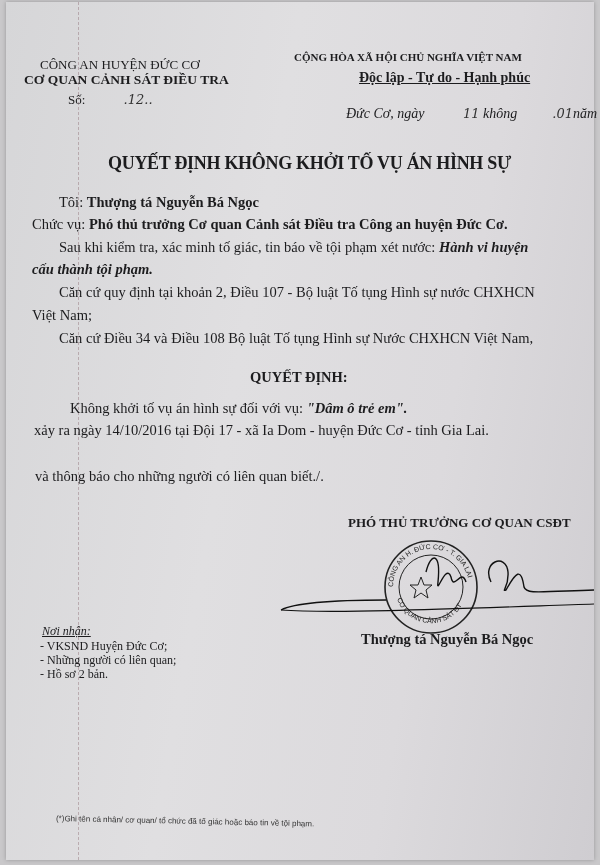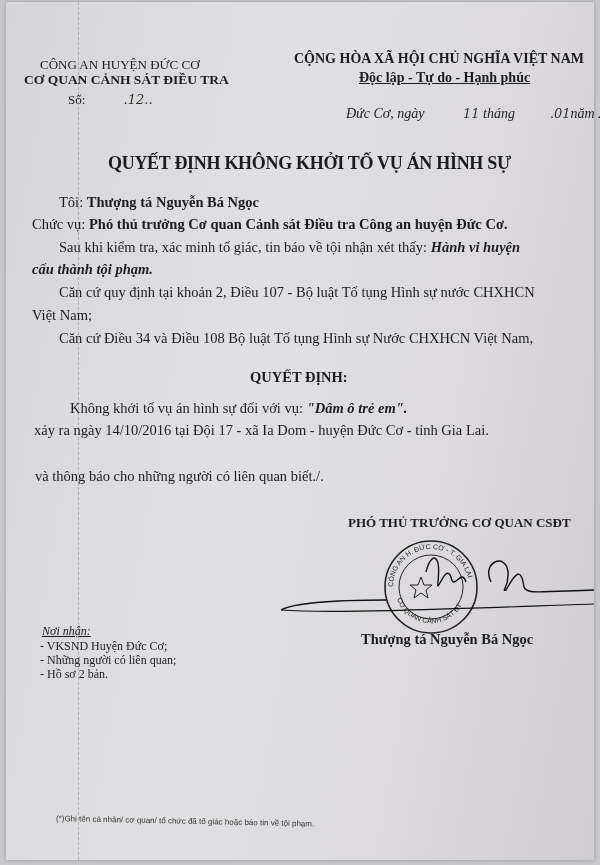--- a/index.html
+++ b/index.html
@@ -15,21 +15,21 @@
     box-shadow: 0 0 4px rgba(0,0,0,0.25);
   }
   .punch-line {
     position: absolute; left: 72px; top: 0; height: 858px; width: 0;
     border-left: 1px dashed rgba(120,80,90,0.35);
   }
   .abs { position: absolute; white-space: nowrap; }
   .form-code { font-family: "Liberation Sans", sans-serif; font-size: 7.5px; font-weight: bold; text-align: center; line-height: 9px; color: #333; }
   .agency1 { font-size: 13px; }
   .agency2 { font-size: 13.5px; font-weight: bold; }
-  .nation { font-size: 14px; font-weight: bold; }
+  .nation { font-size: 11px; font-weight: bold; }
   .motto { font-size: 14px; font-weight: bold; text-decoration: underline; }
   .place-date { font-size: 14px; font-style: italic; }
   .handwritten { font-family: "DejaVu Serif", serif; font-style: italic; font-size: 13px; color: #333; margin-left: 35px; }
   .title { font-size: 18px; font-weight: bold; letter-spacing: -0.3px; }
   .body-text { font-size: 14.5px; }
   .b { font-weight: bold; }
   .bi { font-weight: bold; font-style: italic; }
   .sig-title { font-size: 13px; font-weight: bold; }
   .sig-name { font-size: 14.5px; font-weight: bold; }
   .recip-head { font-size: 12px; font-style: italic; text-decoration: underline; }
@@ -49,35 +49,35 @@
   <div class="abs agency1" style="left:62px; top:90px;">
     <span>Số:</span>
     <span class="handwritten">.12..</span>
   </div>
 
   <div class="abs nation" style="left:288px; top:49px;">CỘNG HÒA XÃ HỘI CHỦ NGHĨA VIỆT NAM</div>
   <div class="abs motto" style="left:353px; top:68px;">Độc lập - Tự do - Hạnh phúc</div>
   <div class="abs place-date" style="left:340px; top:104px;">
     <span>Đức Cơ, ngày</span>
     <span class="handwritten">11</span>
-    <span>tháng</span><span class="handwritten">.01</span><span>năm 2017</span>
+    <span>không</span><span class="handwritten">.01</span><span>năm 2017</span>
   </div>
 
   <div class="abs title" style="left:102px; top:151px;">QUYẾT ĐỊNH KHÔNG KHỞI TỐ VỤ ÁN HÌNH SỰ</div>
 
   <div class="abs body-text" style="left:53px; top:192px;">
     <span>Tôi:</span>
     <span class="b">Thượng tá  Nguyễn Bá Ngọc</span>
   </div>
   <div class="abs body-text" style="left:26px; top:214px;">
     <span>Chức vụ:</span>
     <span class="b">Phó thủ trưởng Cơ quan Cảnh sát Điều tra Công an huyện Đức Cơ.</span>
   </div>
   <div class="abs body-text" style="left:53px; top:237px;">
-    <span>Sau khi kiểm tra, xác minh tố giác, tin báo về tội nhận xét thấy:</span>
+    <span>Sau khi kiểm tra, xác minh tố giác, tin báo về tội phạm xét nước:</span>
     <span class="bi">Hành vi huyện</span>
   </div>
   <div class="abs body-text bi" style="left:26px; top:259px;">cấu thành tội phạm.</div>
   <div class="abs body-text" style="left:53px; top:282px;">Căn cứ quy định tại khoản 2, Điều 107 - Bộ luật Tố tụng Hình sự nước CHXHCN</div>
   <div class="abs body-text" style="left:26px; top:305px;">Việt Nam;</div>
   <div class="abs body-text" style="left:53px; top:328px;">Căn cứ Điều 34 và Điều 108 Bộ luật Tố tụng Hình sự Nước CHXHCN Việt Nam,</div>
 
   <div class="abs body-text b" style="left:244px; top:367px;">QUYẾT ĐỊNH:</div>
   <div class="abs body-text" style="left:64px; top:398px;">
     <span>Không khởi tố vụ án hình sự đối với vụ:</span>

